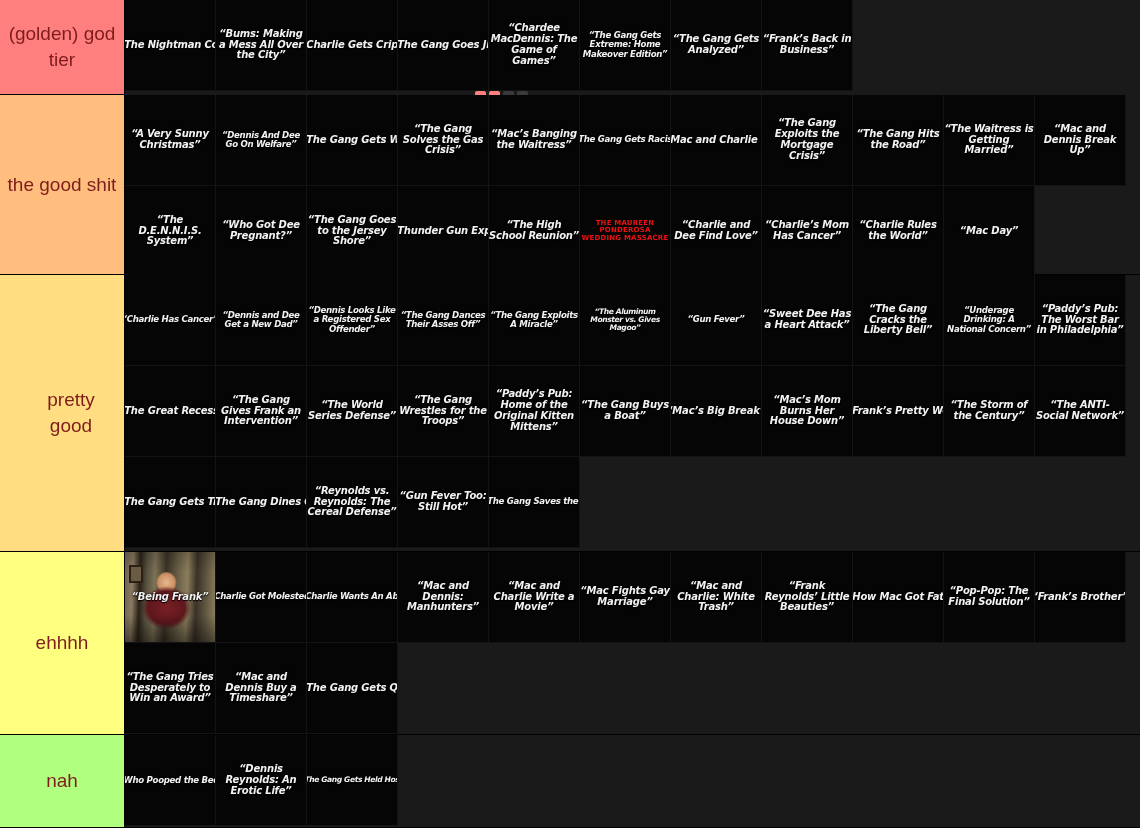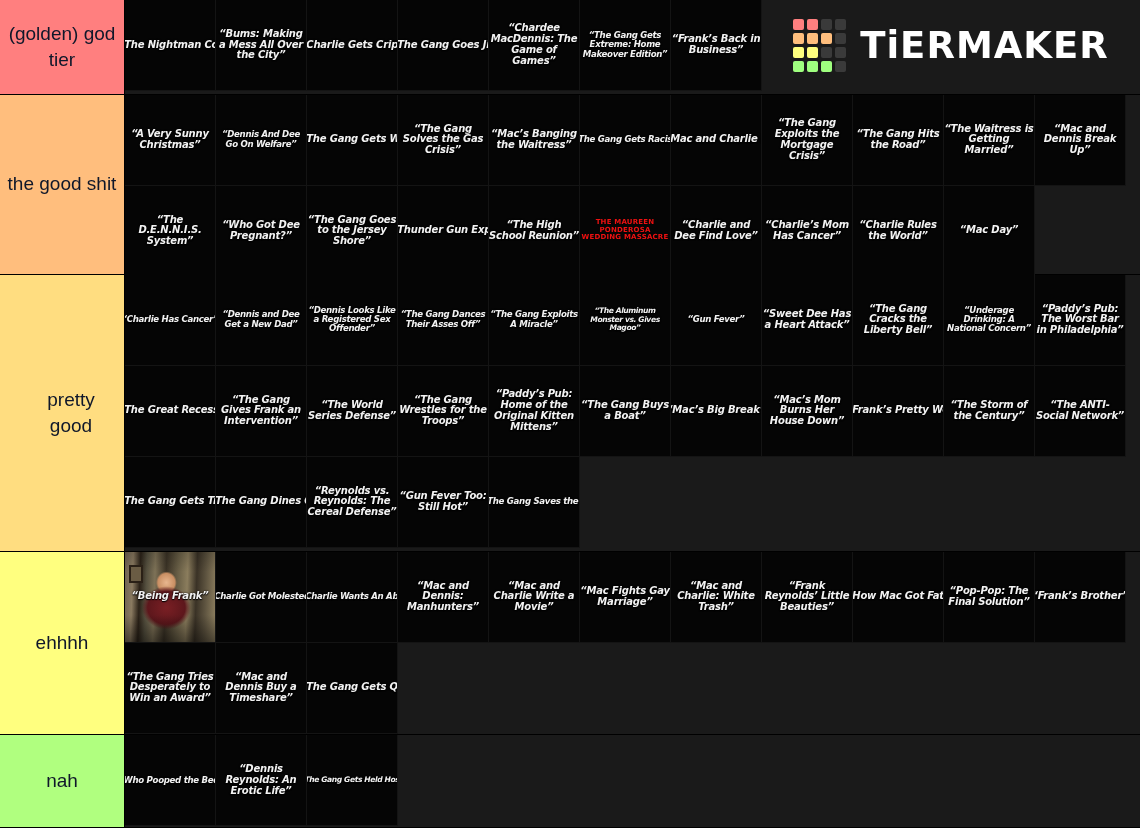--- a/index.html
+++ b/index.html
@@ -25,21 +25,21 @@
     position: relative;
   }
   .tier-label {
     width: 125px;
     min-width: 125px;
     flex: 0 0 125px;
     display: flex;
     align-items: center;
     justify-content: center;
     text-align: center;
-    color: #0f172a;
+    color: #7f1d1d;
     font-size: 19px;
     line-height: 1.35;
     padding: 2px 6px;
     border-right: 1px solid #000;
     word-break: break-word;
   }
   .tier-items {
     flex: 1 1 auto;
     display: flex;
     flex-wrap: wrap;
@@ -148,20 +148,23 @@
         <div class="cell">
           <div class="cap">“The Gang Goes Jihad”</div>
         </div>
         <div class="cell">
           <div class="cap wrap">“Chardee MacDennis: The Game of Games”</div>
         </div>
         <div class="cell">
           <div class="cap wrap tiny">“The Gang Gets Extreme: Home Makeover Edition”</div>
         </div>
         <div class="cell">
+          <div class="cap wrap">“The Gang Gets Analyzed”</div>
+        </div>
+        <div class="cell">
           <div class="cap wrap">“Frank’s Back in Business”</div>
         </div>
         <div class="logo-cell">
           <div class="logo-grid">
             <i style="background: rgb(255, 127, 127);"></i>
             <i style="background: rgb(255, 127, 127);"></i>
             <i style="background: rgb(58, 58, 58);"></i>
             <i style="background: rgb(58, 58, 58);"></i>
             <i style="background: rgb(255, 190, 125);"></i>
             <i style="background: rgb(255, 190, 125);"></i>

